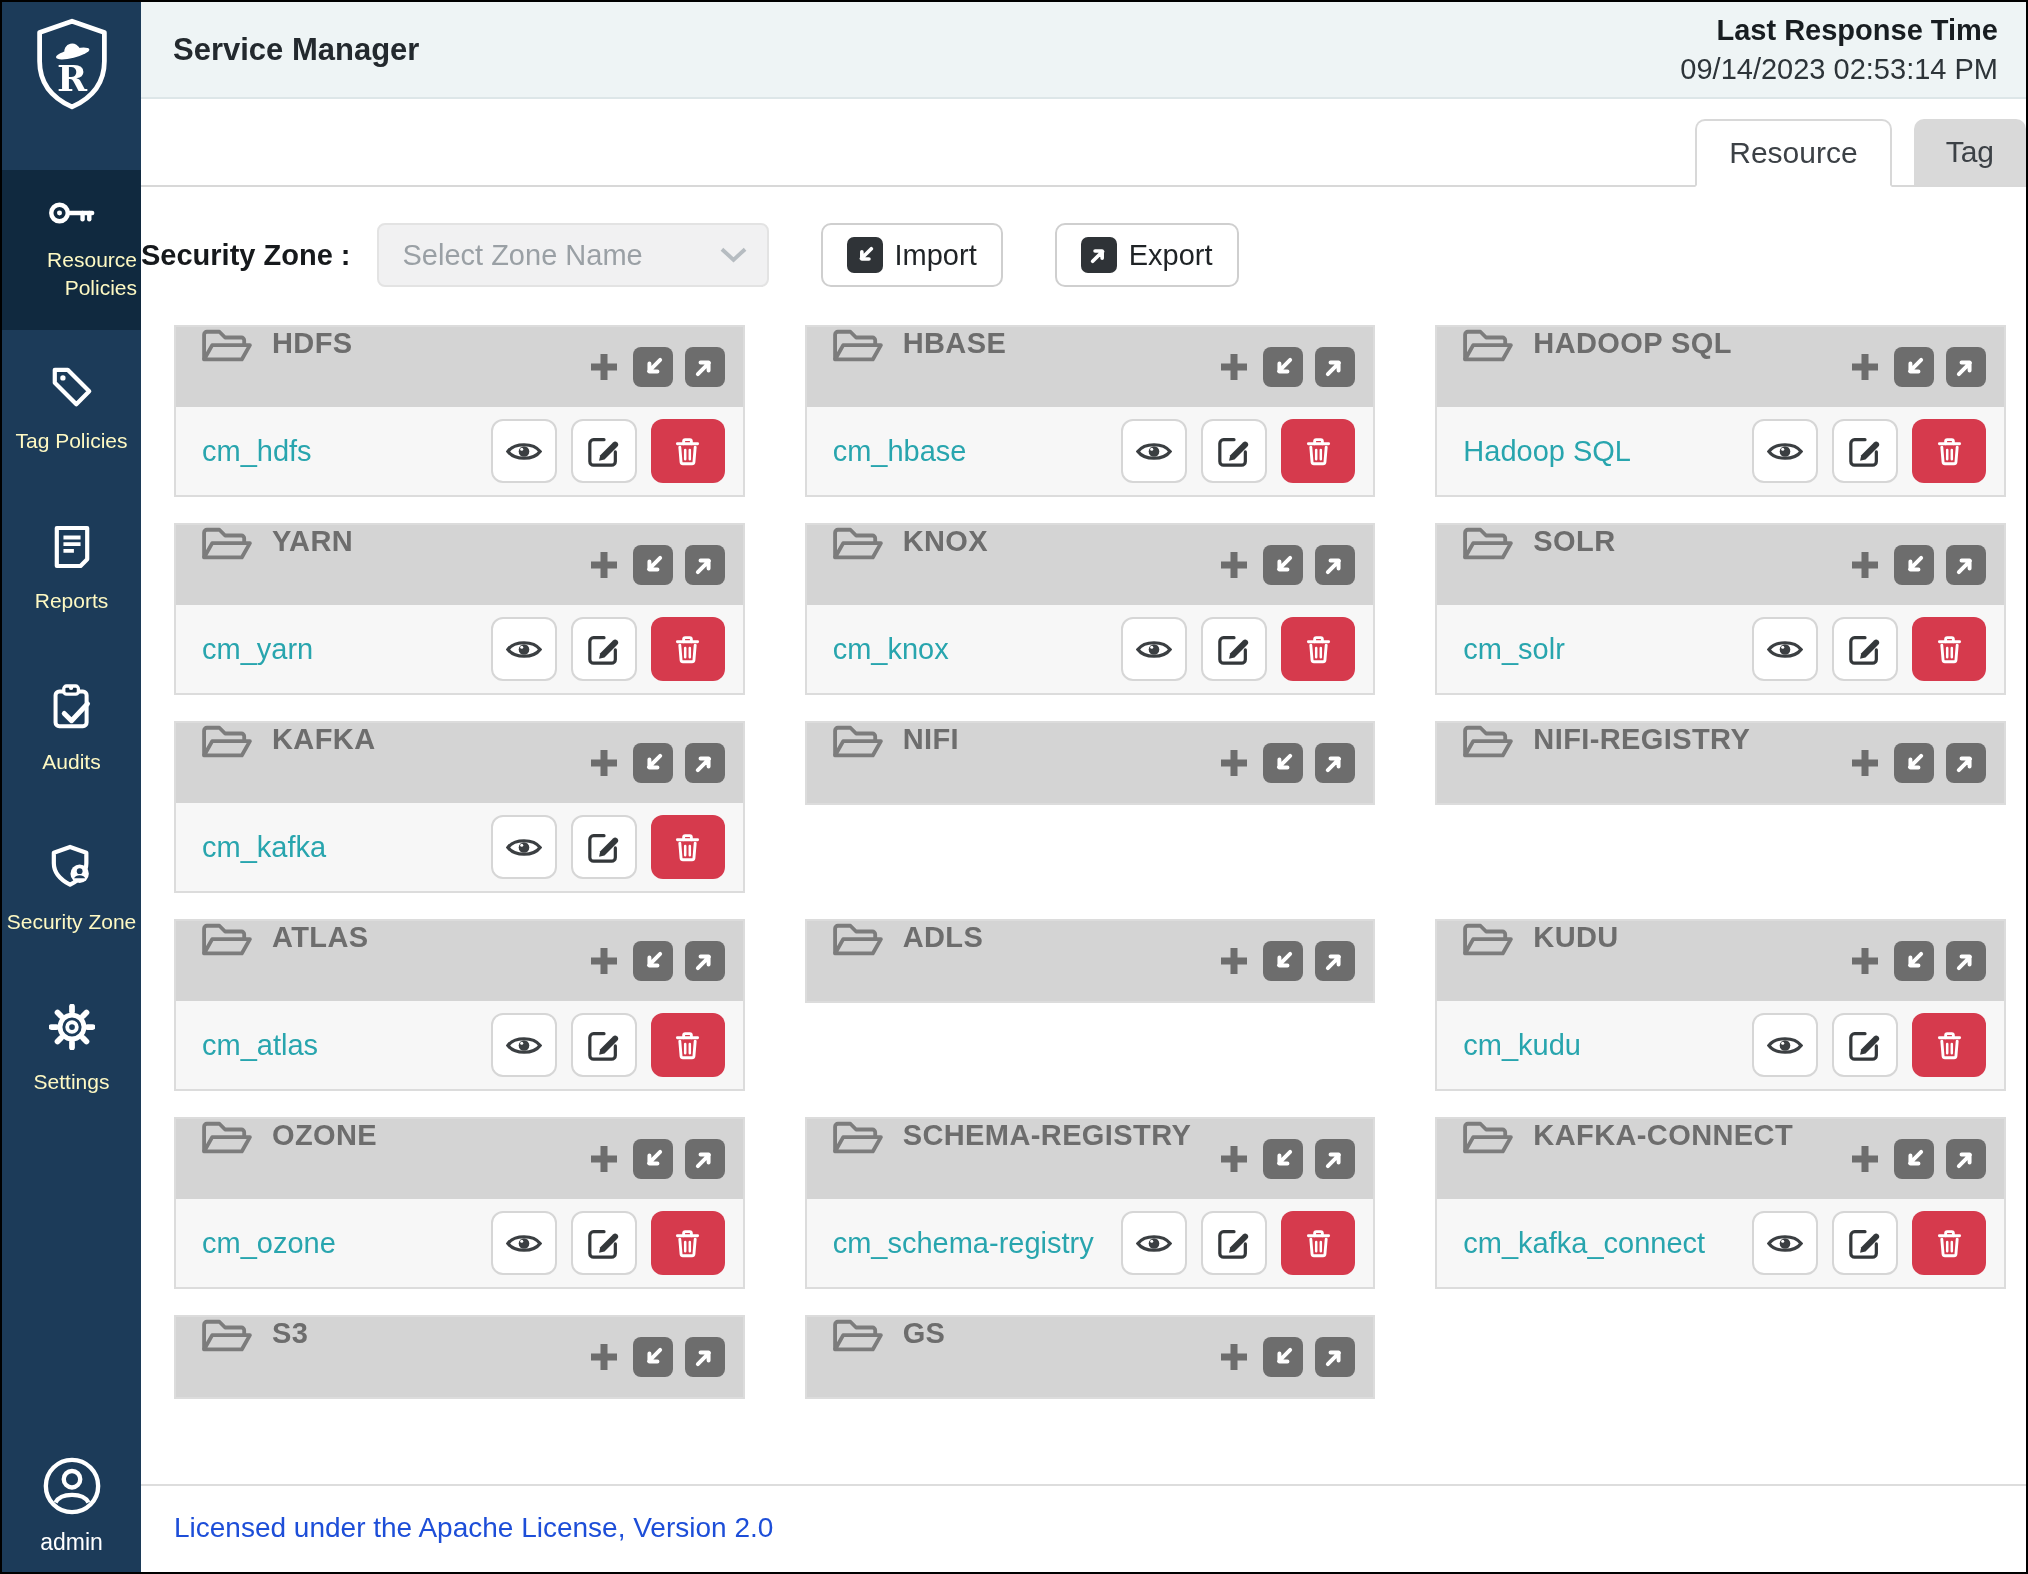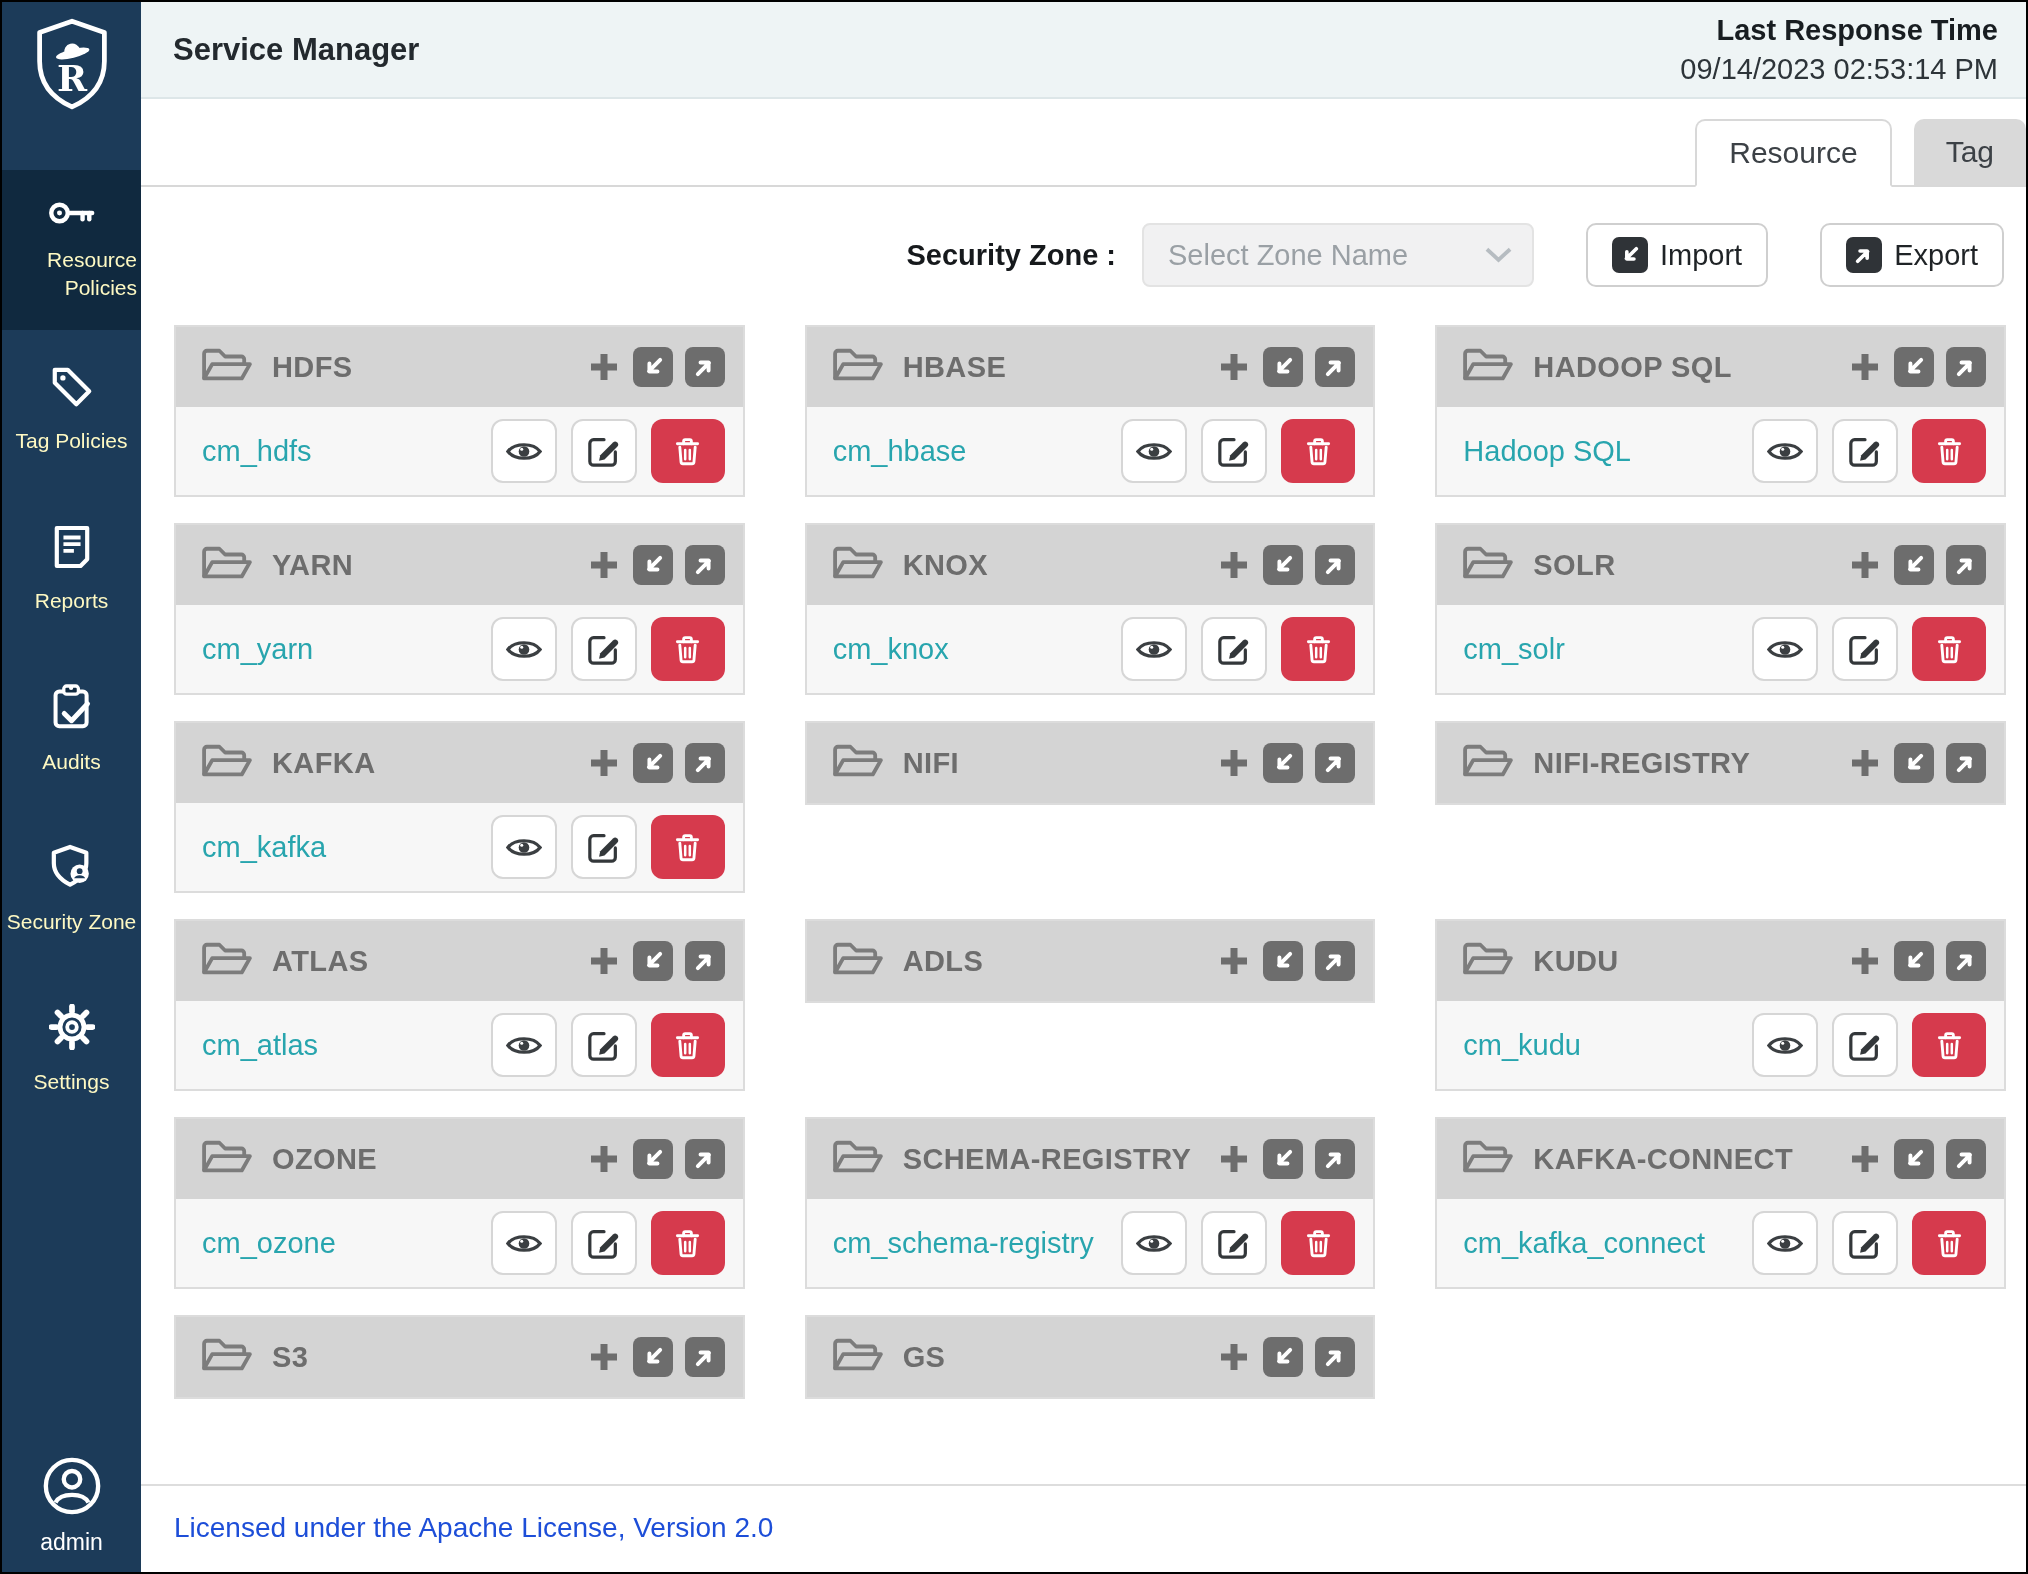--- a/index.html
+++ b/index.html
@@ -73,22 +73,22 @@
     background: #fff;
     border: 2px solid #d8d8d8;
     border-bottom: 2px solid #fff;
   }
   .tab.inactive {
     background: #d9d9d9;
     border-bottom: 2px solid #d8d8d8;
   }
 
   .toolbar {
-    display: flex; align-items: center; justify-content: flex-end;
-    gap: 22px; padding: 36px 22px 0 12px;
+    display: flex; align-items: center; justify-content: flex-start;
+    gap: 22px; padding: 36px 22px 0 0;
   }
   .zone-label { font-size: 29px; font-weight: bold; color: #16191c; margin-right: 4px; }
   .zone-select {
     width: 392px; height: 64px;
     background: #f1f1f2; border: 2px solid #e3e3e3; border-radius: 8px;
     display: flex; align-items: center; justify-content: space-between;
     padding: 0 20px 0 24px; cursor: pointer;
   }
   .zone-placeholder { font-size: 29px; color: #9aa0a5; }
   .btn {
@@ -105,21 +105,21 @@
   .grid {
     display: grid; grid-template-columns: repeat(3, 1fr);
     column-gap: 60px; padding: 38px 20px 0 33px;
   }
   .col { display: flex; flex-direction: column; min-width: 0; }
   .slot { height: 198px; }
   .slot:last-child { height: auto; }
   .card { border: 2px solid #dcdcdc; background: #f7f7f7; }
   .card-header {
     height: 80px; background: var(--card-header);
-    display: flex; align-items: center; gap: 18px;
+    display: flex; gap: 18px;
     padding: 0 18px 0 24px;
   }
   .card-title { font-size: 29px; font-weight: bold; color: #6d6d6d; letter-spacing: 0.4px; white-space: nowrap; }
   .header-actions { margin-left: auto; display: flex; align-items: center; gap: 12px; }
   .plus-btn { cursor: pointer; display: flex; align-items: center; }
   .hsq {
     width: 40px; height: 40px; border-radius: 8px; background: #6d6d6d;
     display: flex; align-items: center; justify-content: center; cursor: pointer;
   }
   .service-row {

